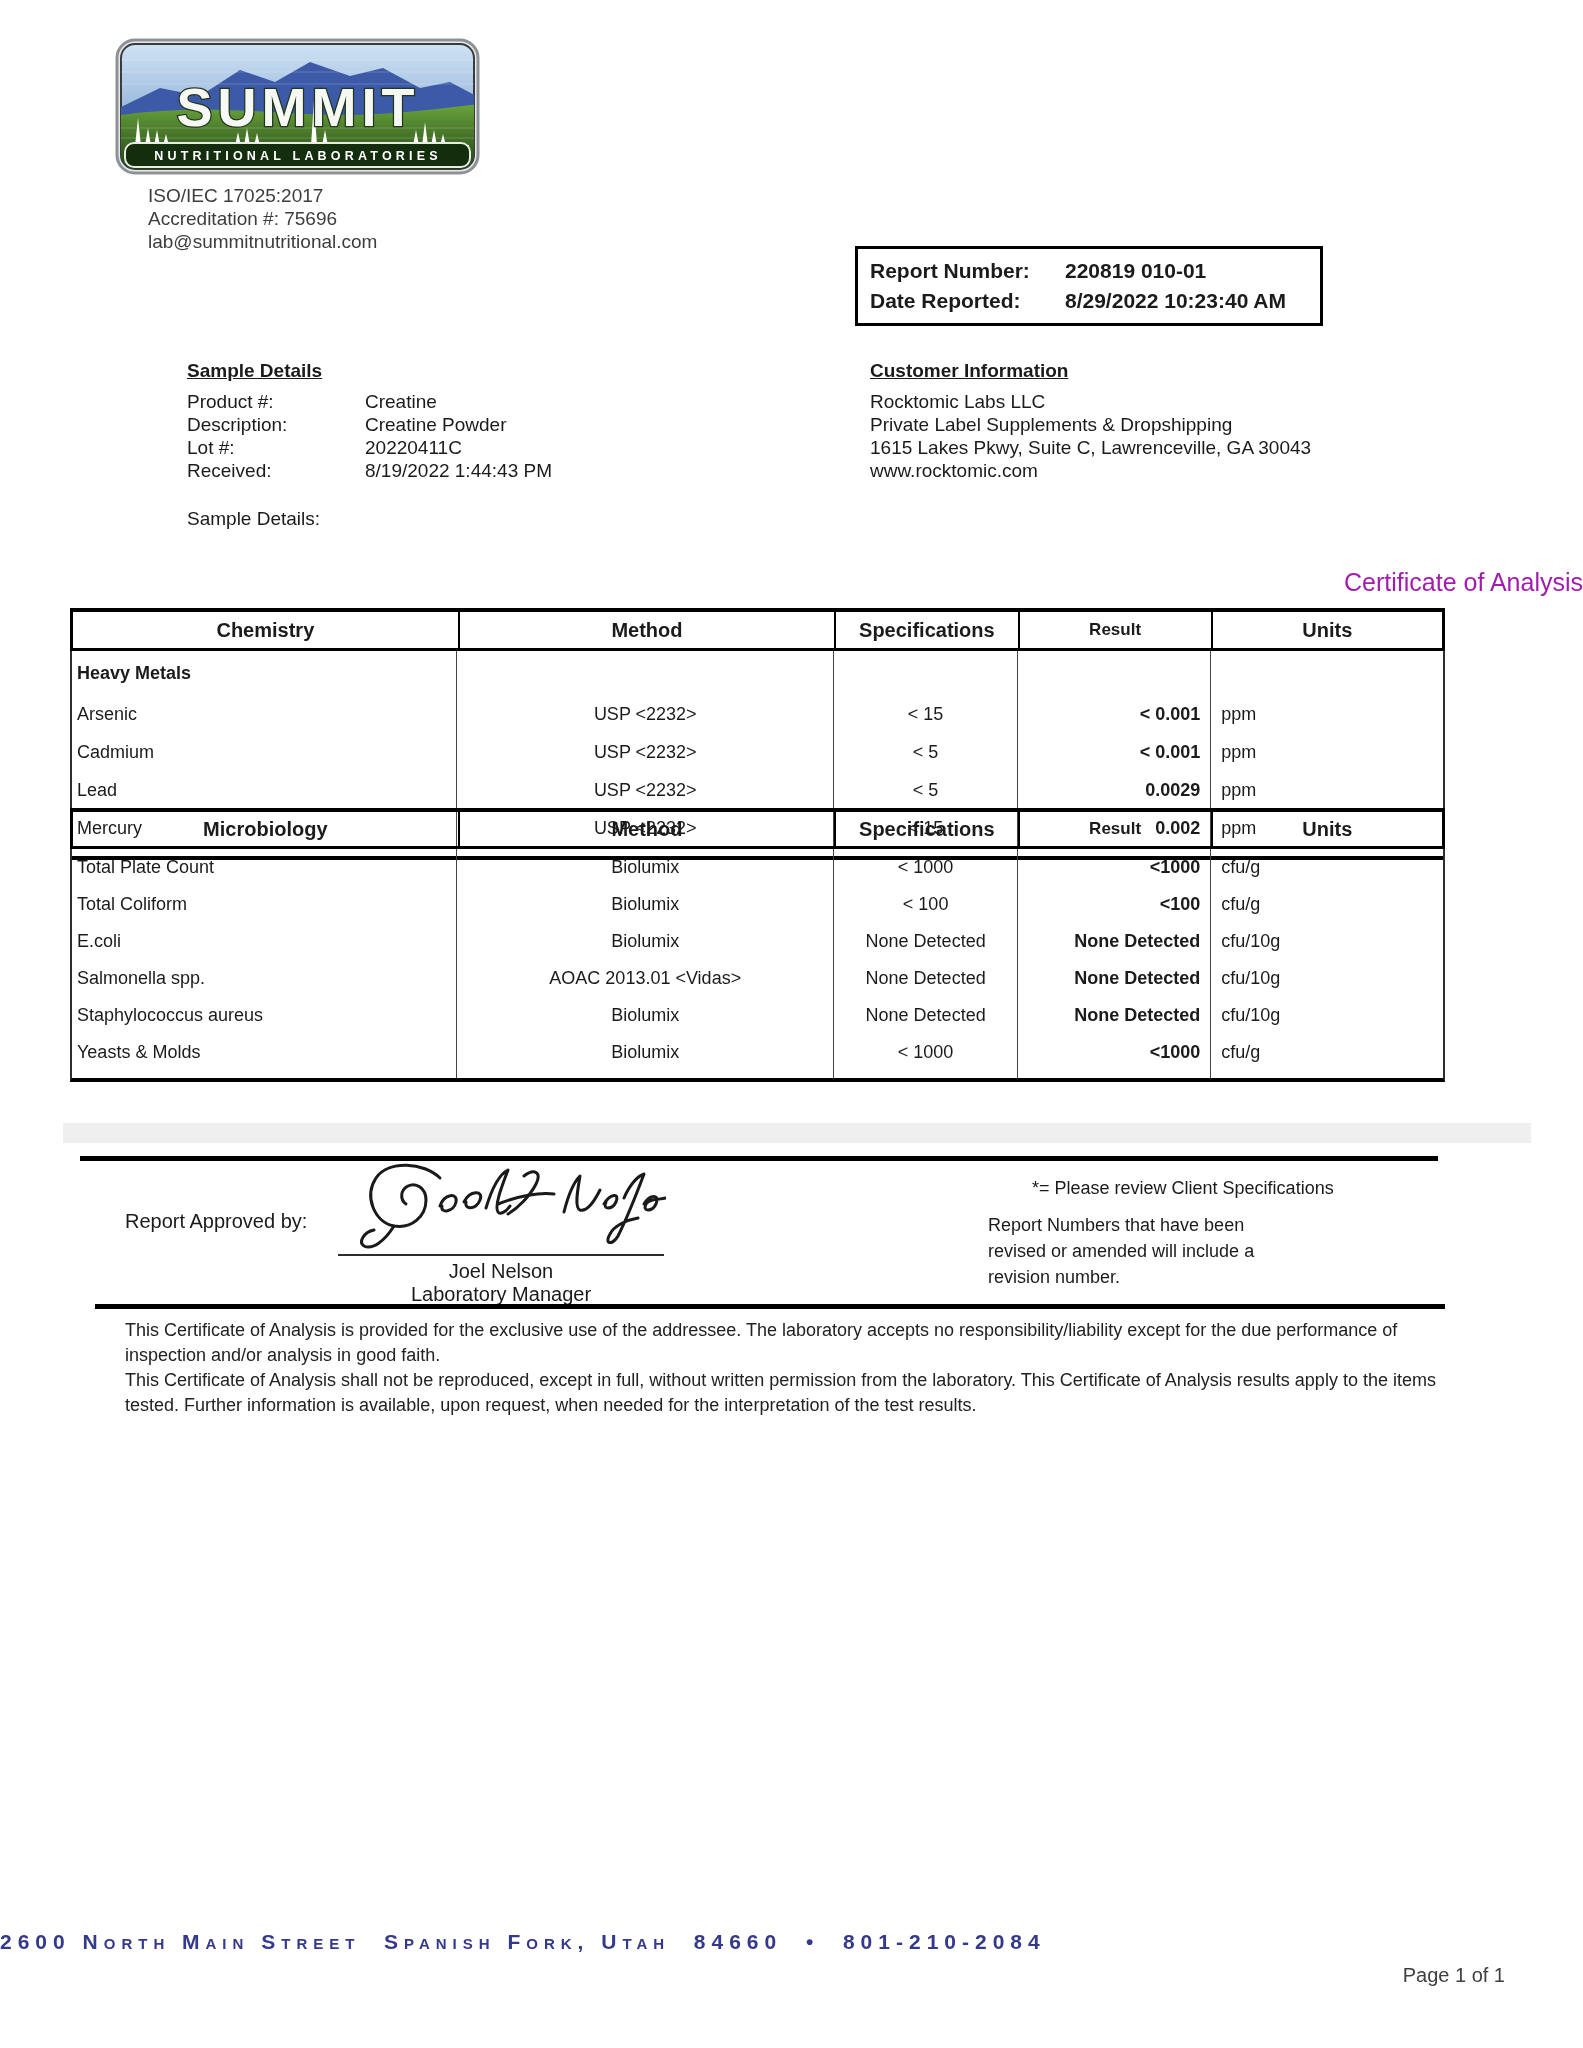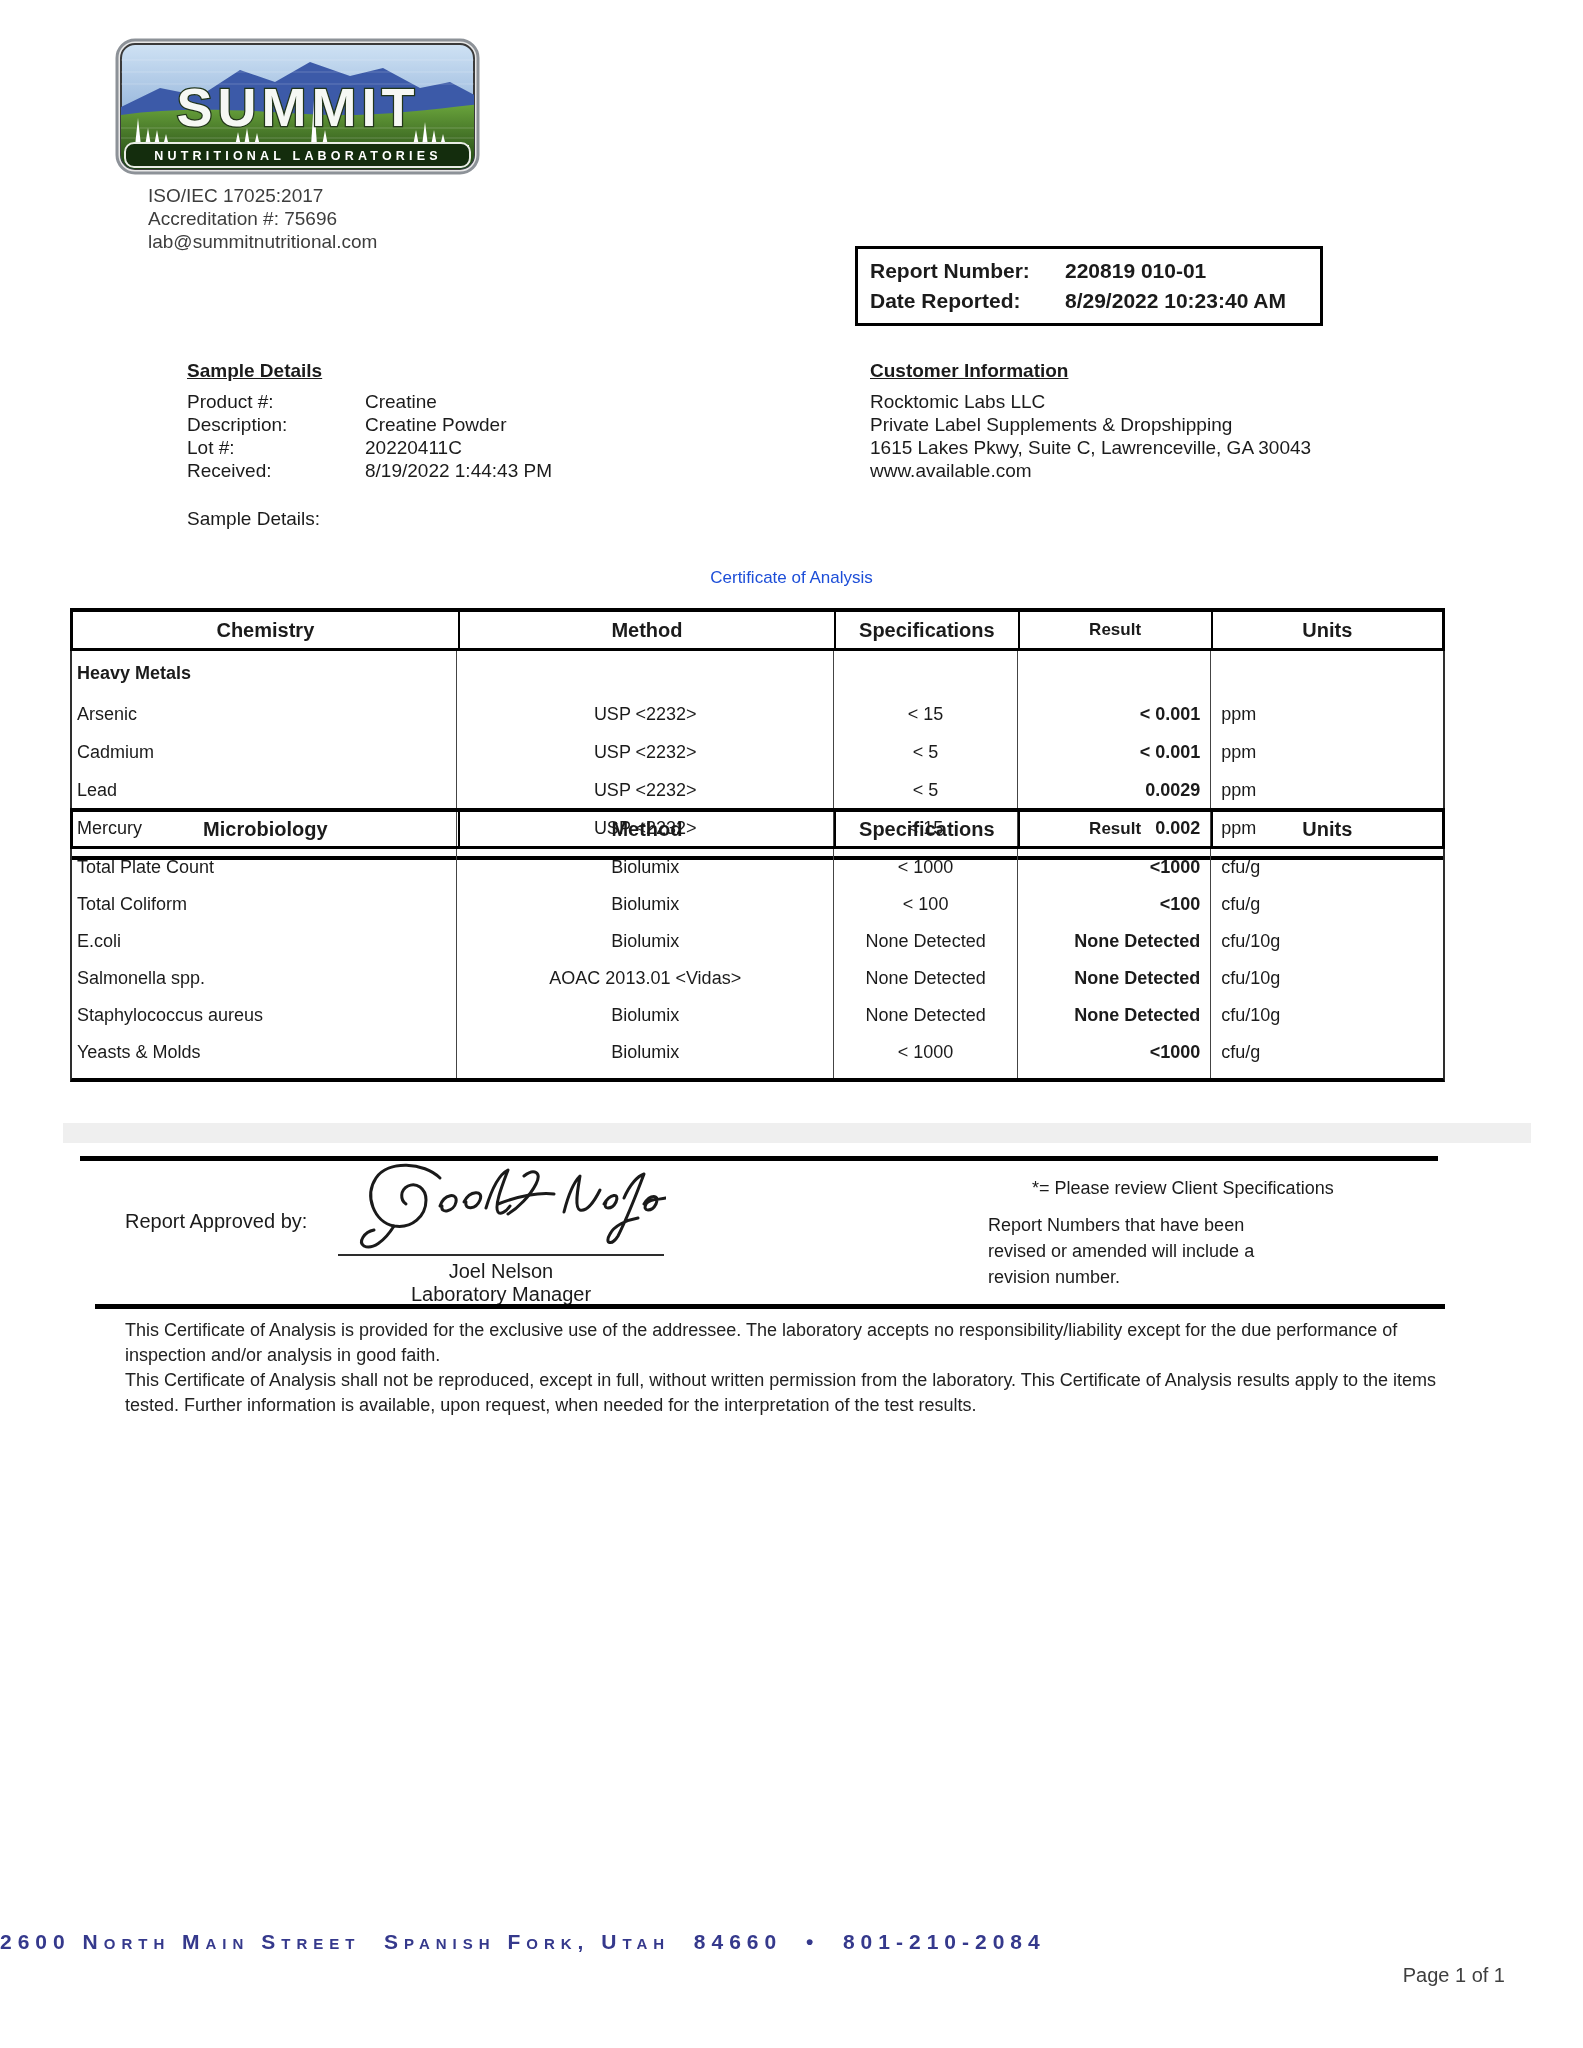--- a/index.html
+++ b/index.html
@@ -26,21 +26,21 @@
   
   .detail-heading{font-weight:bold;text-decoration:underline;font-size:19px;}
   .sample-block{position:absolute;left:187px;top:360px;font-size:19px;}
   .sample-rows{margin-top:8px;}
   .sample-row{display:flex;line-height:23px;}
   .sample-row .slabel{width:178px;}
   .sample-extra{position:absolute;left:187px;top:508px;font-size:19px;}
   .customer-block{position:absolute;left:870px;top:360px;font-size:19px;}
   .customer-lines{margin-top:8px;line-height:23px;}
   
-  .coa-title{position:absolute;left:0;top:568px;width:100%;text-align:center;font-size:17px;color:#1d4ed8;}
+  .coa-title{position:absolute;left:0;top:568px;width:100%;text-align:right;font-size:25px;color:#a21caf;}
   
   .coa-table{position:absolute;left:70px;width:1375px;box-sizing:border-box;}
   .coa-table.chem{top:608px;}
   .coa-table.micro{top:808px;}
   .coa-head{
     display:grid;grid-template-columns:28.1% 27.5% 13.4% 14.1% 16.9%;
     border:3px solid #000;border-top-width:4px;box-sizing:border-box;
   }
   .hc{
     display:flex;align-items:center;justify-content:center;
@@ -184,21 +184,21 @@
     </div>
   </div>
   <div class="sample-extra">Sample Details:</div>
 
   <div class="customer-block">
     <div class="detail-heading">Customer Information</div>
     <div class="customer-lines">
       <div>Rocktomic Labs LLC</div>
       <div>Private Label Supplements &amp; Dropshipping</div>
       <div>1615 Lakes Pkwy, Suite C, Lawrenceville, GA 30043</div>
-      <div>www.available.com</div>
+      <div>www.rocktomic.com</div>
     </div>
   </div>
 
   <div class="coa-title">Certificate of Analysis</div>
 
   <div class="coa-table chem">
     <div class="coa-head">
         <div class="hc">Chemistry</div>
         <div class="hc">Method</div>
         <div class="hc">Specifications</div>

